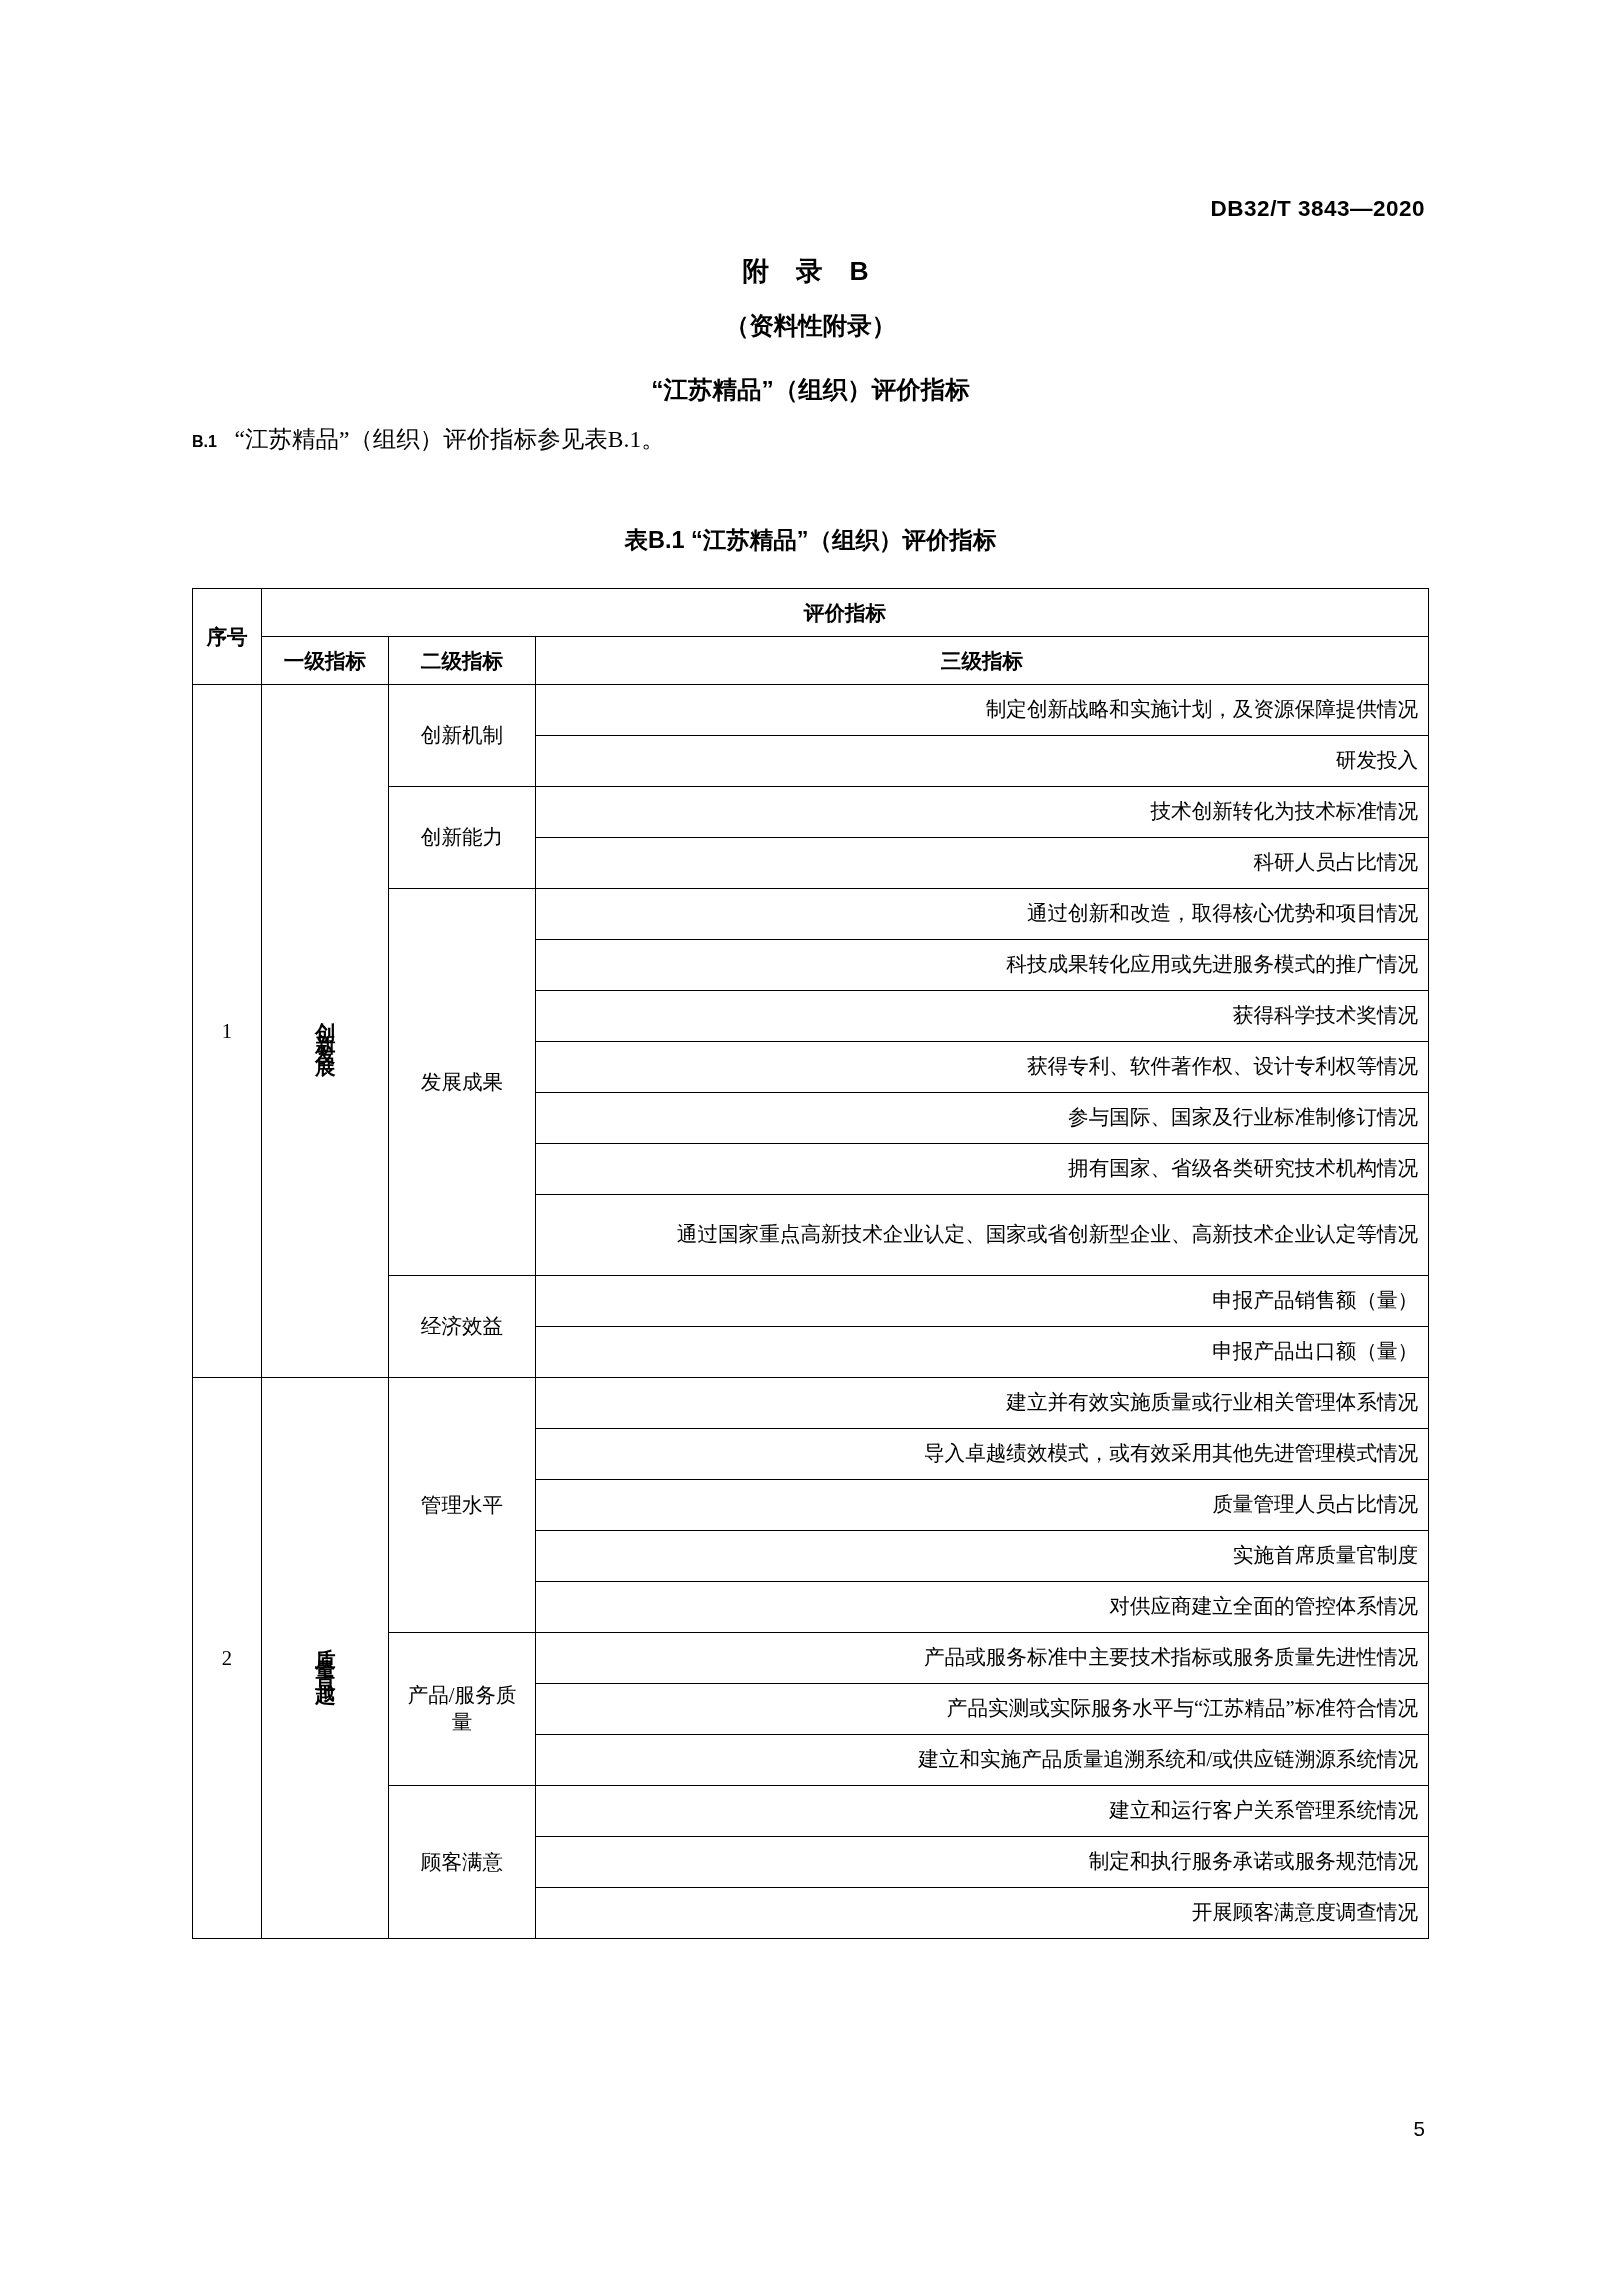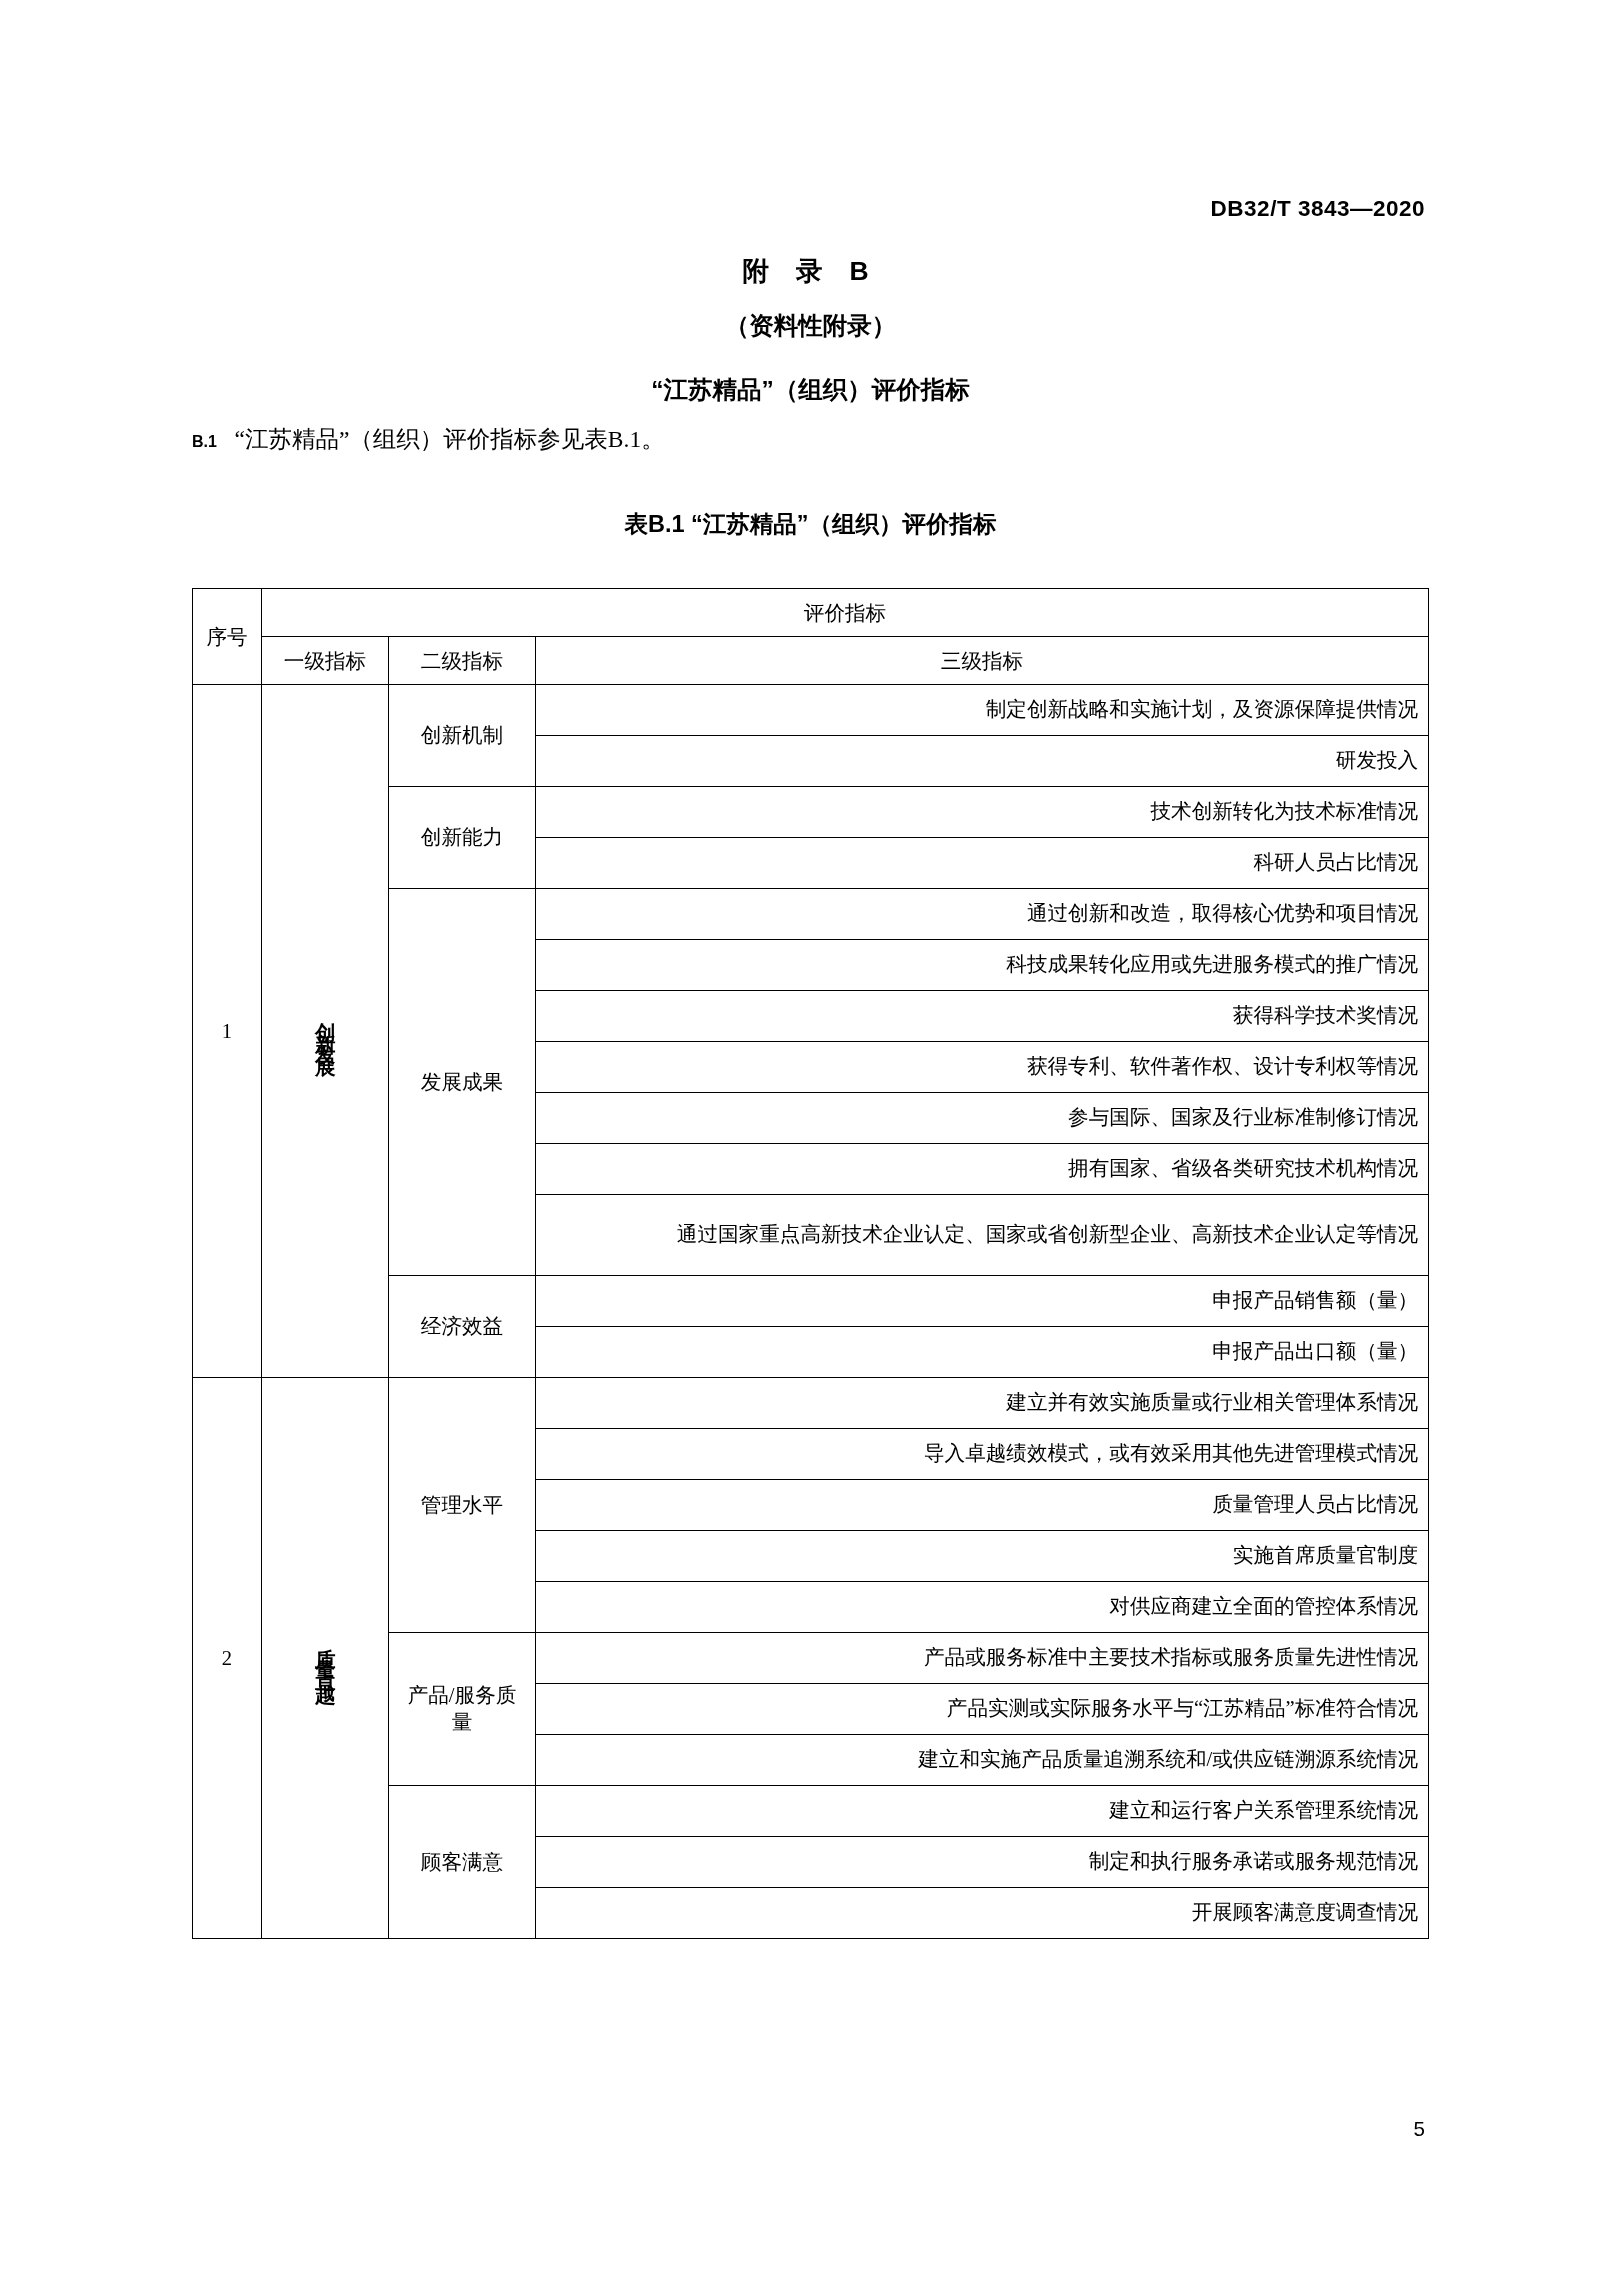--- a/index.html
+++ b/index.html
@@ -63,21 +63,21 @@
     font-family: "Liberation Serif", serif;
   }
   .clause .num {
     font-family: "Liberation Sans", sans-serif;
     font-weight: bold;
     margin-right: 17.6px;
     font-size: 16px;
   }
   .table-caption {
     position: absolute;
-    top: 508px;
+    top: 524px;
     left: 0;
     width: 100%;
     text-align: center;
     font-family: "Liberation Sans", sans-serif;
     font-weight: bold;
     font-size: 23.5px;
   }
   table.main {
     position: absolute;
     top: 588px;
@@ -93,21 +93,21 @@
     padding: 0 9.8px;
     vertical-align: middle;
   }
   .c-seq { width: 69px; text-align: center; }
   .c-l1  { width: 127px; text-align: center; }
   .c-l2  { width: 147px; text-align: center; }
   .c-l3  { text-align: right; }
 
   th.hdr {
     font-family: "Liberation Sans", sans-serif;
-    font-weight: normal;
+    font-weight: bold;
     font-size: 21.6px;
     height: 47px;
     margin-top: 44px;
   }
   td.row-cell {
     height: 50px;
     line-height: 1.35;
   }
   td.row-cell.tall {
     height: 80px;

